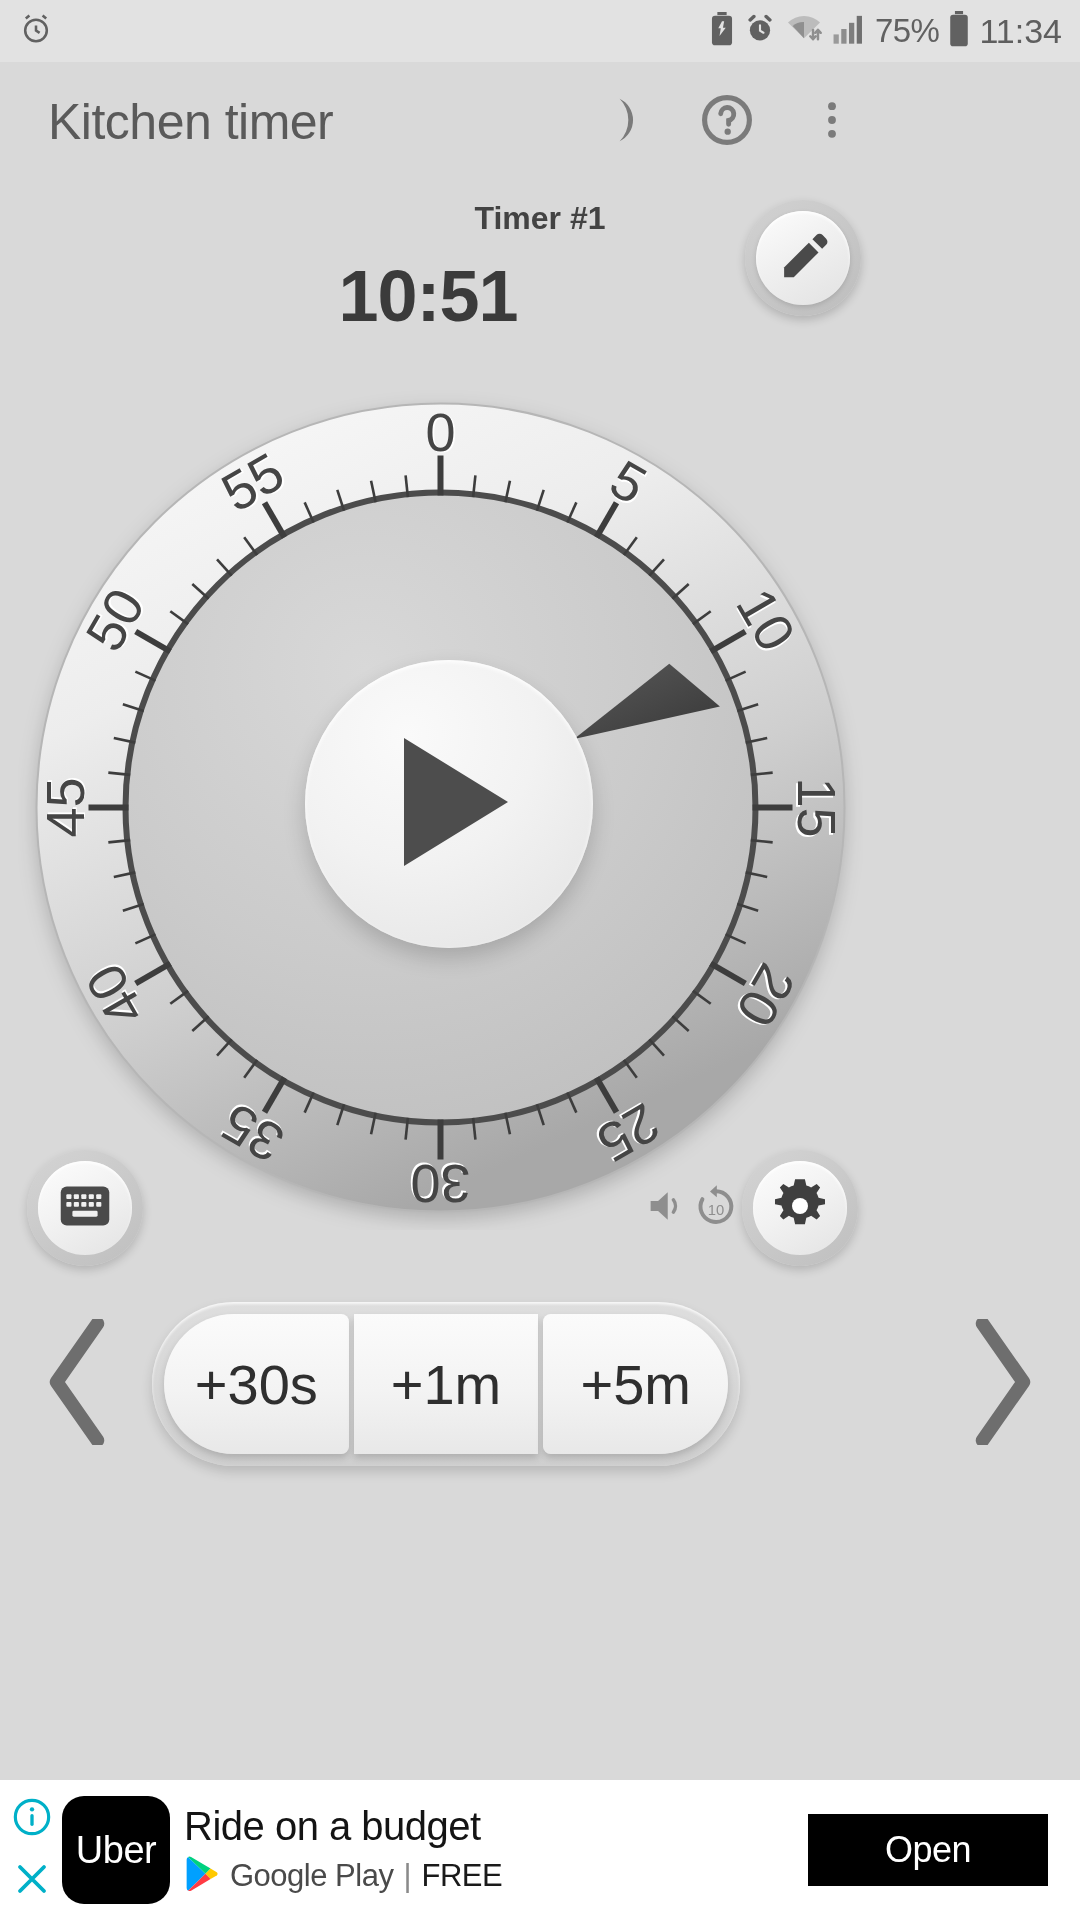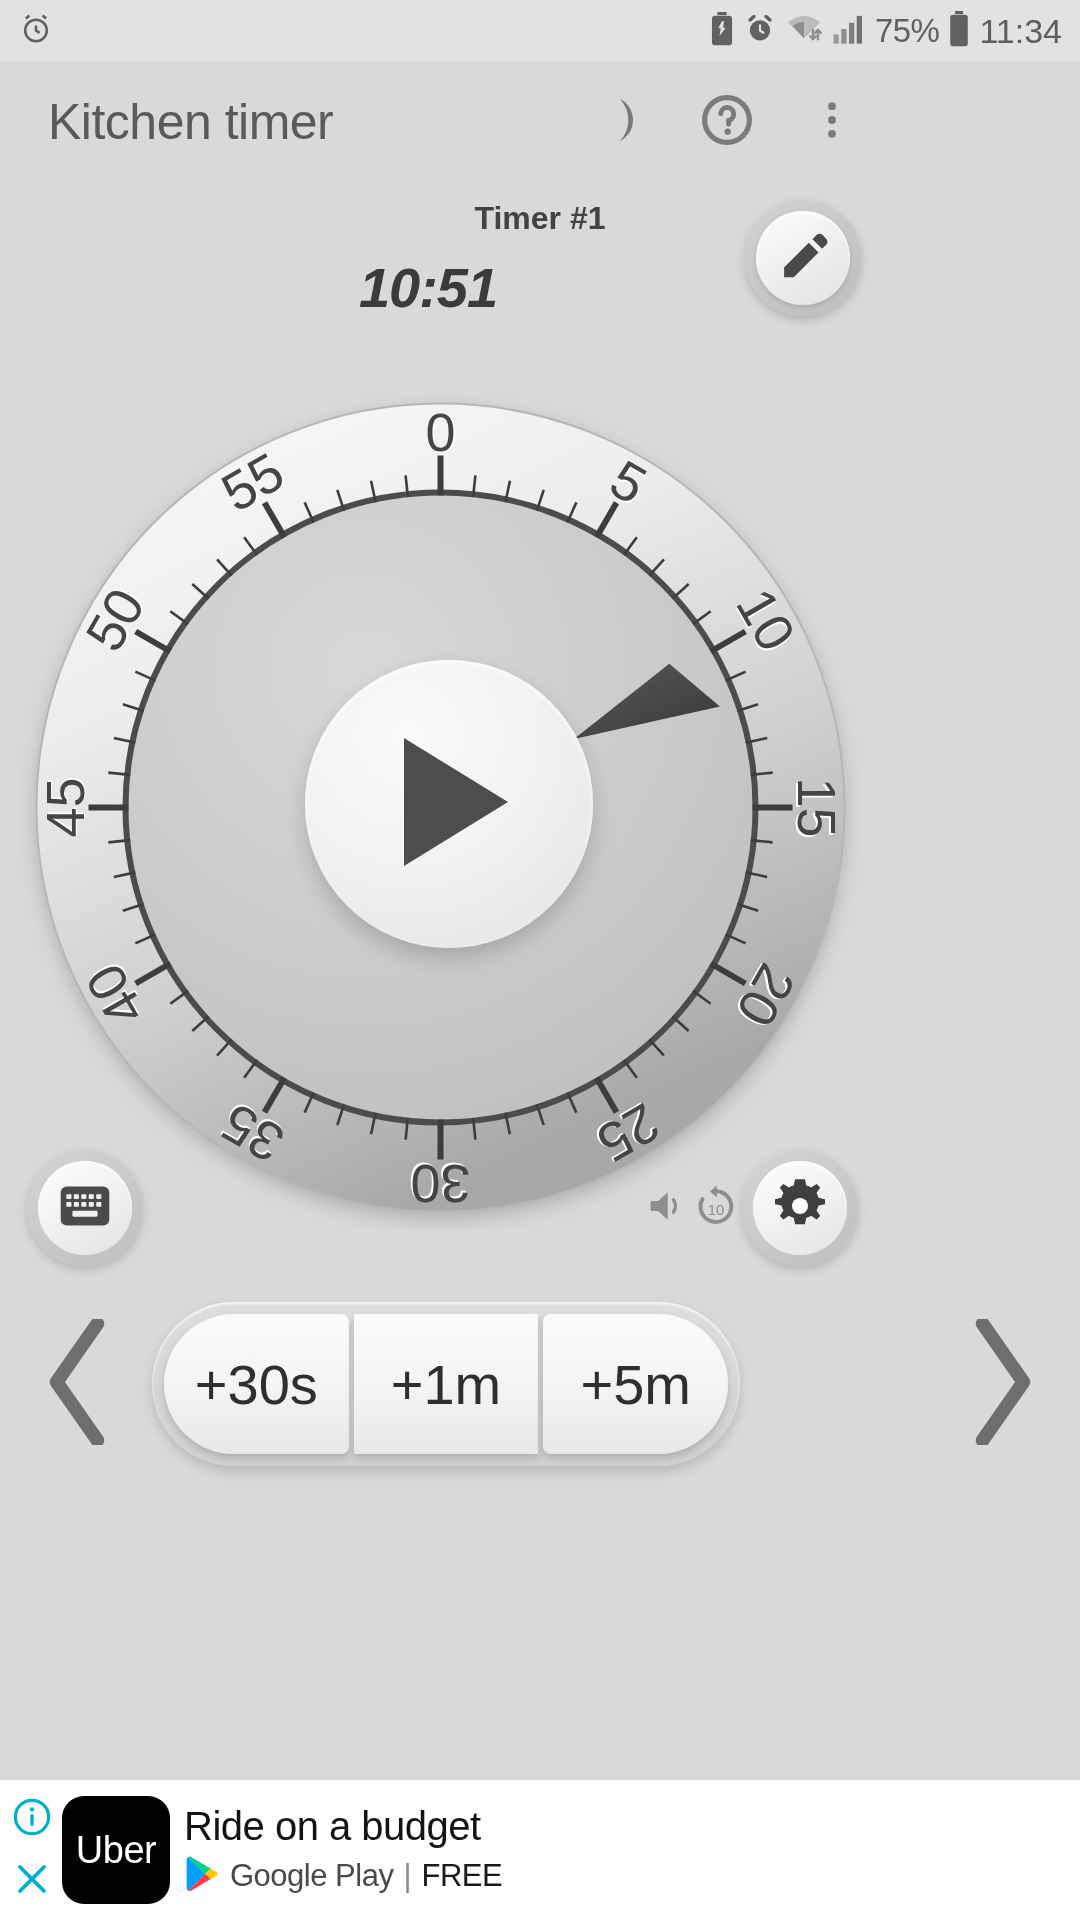--- a/index.html
+++ b/index.html
@@ -47,21 +47,21 @@
   #action-help{  left:690px; }
   #action-more{  left:795px; }
 
   
   #timer-name{
     position:absolute; left:0; top:200px; width:1080px; text-align:center;
     font-size:32px; font-weight:bold; color:#434343; letter-spacing:0px;
   }
   #timer-value{
     position:absolute; left:0; top:255px; width:856px; text-align:center;
-    font-size:56px; font-weight:bold; color:#3b3b3b; letter-spacing:-1px;font-style:italic;
+    font-size:72px; font-weight:bold; color:#3b3b3b; letter-spacing:-1px;
   }
 
   
   #edit-button{
     position:absolute; left:745px; top:200px; width:116px; height:116px;
     border-radius:50%;
     background:linear-gradient(145deg,#d2d2d2,#bdbdbd);
     box-shadow:0 4px 10px rgba(0,0,0,.18);
     display:flex; align-items:center; justify-content:center;
   }
@@ -537,13 +537,14 @@
           <path d="M16.4 8.6 L20.3 10.9 a1.2 1.2 0 0 1 0 2.0 L16.4 15.2 L13.2 11.9 Z" fill="#ffc900"></path>
           <path d="M13.2 11.9 L16.4 15.2 L4.1 22.5 a2 2 0 0 1 -1.9 0.1 Z" fill="#ff3b44"></path>
         </svg>
       </span>
       <span id="ad-store-name">Google Play</span>
       <span id="ad-sep">|</span>
       <span id="ad-price">FREE</span>
     </div>
   </div>
 
+  <div id="ad-cta">Open</div>
 </div>
 
 </body></html>

